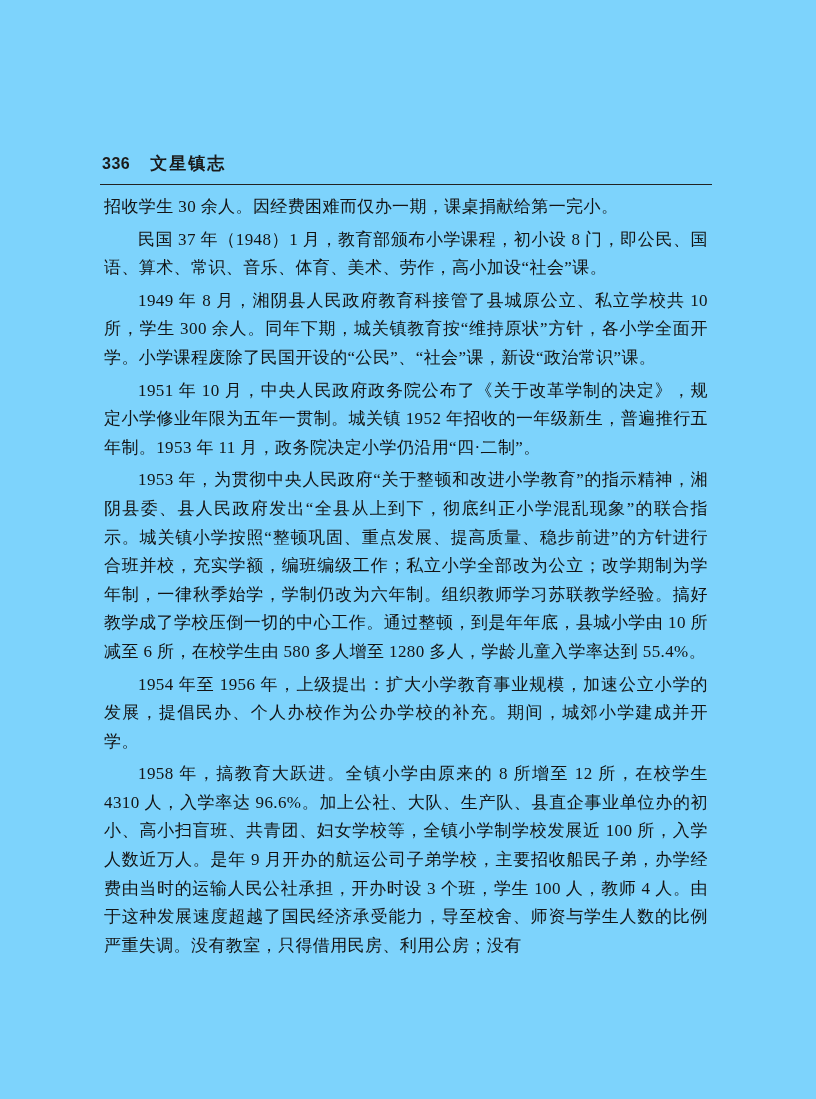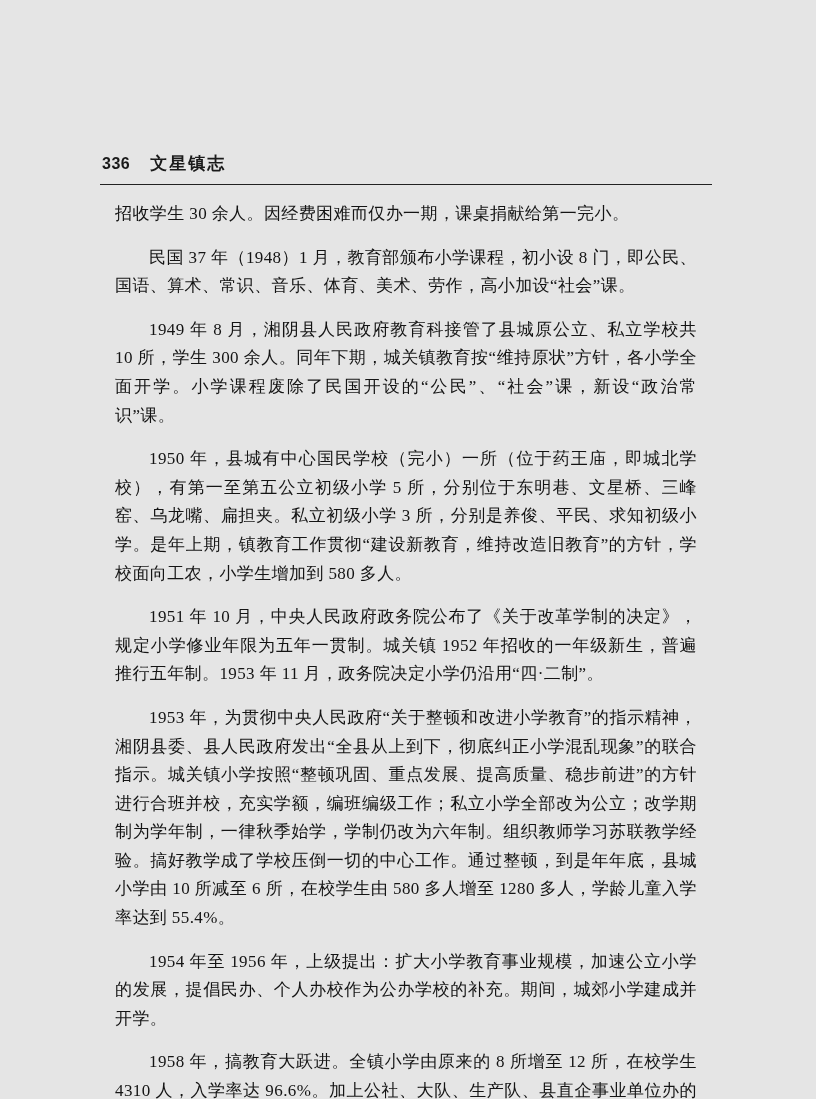--- a/index.html
+++ b/index.html
@@ -4,21 +4,21 @@
 <style>
   html, body {
     margin: 0;
     padding: 0;
     background: #ffffff;
   }
   .page {
     position: relative;
     width: 816px;
     height: 1099px;
-    background: #e5e5e5;
+    background: #7dd3fc;
     box-sizing: border-box;
     padding: 104px 104px 0 100px;
     font-family: "Liberation Serif", "DejaVu Serif", serif;
     color: #141414;
   }
   .page-header {
     display: flex;
     align-items: baseline;
     gap: 20px;
     font-family: "Liberation Sans", "DejaVu Sans", sans-serif;
@@ -43,21 +43,21 @@
     width: 100%;
   }
   .body-text {
     font-size: 17px;
     line-height: 28.6px;
     text-align: justify;
     text-justify: inter-ideograph;
     letter-spacing: 0.4px;
   }
   .body-text p {
-    margin: 15px;
+    margin: 4px;
     text-indent: 2em;
   }
   .body-text p.no-indent {
     text-indent: 0;
   }
 </style>
 </head>
 <body>
 
 <div class="page">
@@ -66,20 +66,19 @@
     <span class="page-number">336</span>
     <span class="book-title">文星镇志</span>
   </header>
 
   <hr class="header-rule">
 
   <main class="body-text">
     <p class="no-indent">招收学生 30 余人。因经费困难而仅办一期，课桌捐献给第一完小。</p>
     <p>民国 37 年（1948）1 月，教育部颁布小学课程，初小设 8 门，即公民、国语、算术、常识、音乐、体育、美术、劳作，高小加设“社会”课。</p>
     <p>1949 年 8 月，湘阴县人民政府教育科接管了县城原公立、私立学校共 10 所，学生 300 余人。同年下期，城关镇教育按“维持原状”方针，各小学全面开学。小学课程废除了民国开设的“公民”、“社会”课，新设“政治常识”课。</p>
-    <p>1950 年，县城有中心国民学校（完小）一所（位于药王庙，即城北学校），有第一至第五公立初级小学 5 所，分别位于东明巷、文星桥、三峰窑、乌龙嘴、扁担夹。私立初级小学 3 所，分别是养俊、平民、求知初级小学。是年上期，镇教育工作贯彻“建设新教育，维持改造旧教育”的方针，学校面向工农，小学生增加到 580 多人。</p>
     <p>1951 年 10 月，中央人民政府政务院公布了《关于改革学制的决定》，规定小学修业年限为五年一贯制。城关镇 1952 年招收的一年级新生，普遍推行五年制。1953 年 11 月，政务院决定小学仍沿用“四·二制”。</p>
     <p>1953 年，为贯彻中央人民政府“关于整顿和改进小学教育”的指示精神，湘阴县委、县人民政府发出“全县从上到下，彻底纠正小学混乱现象”的联合指示。城关镇小学按照“整顿巩固、重点发展、提高质量、稳步前进”的方针进行合班并校，充实学额，编班编级工作；私立小学全部改为公立；改学期制为学年制，一律秋季始学，学制仍改为六年制。组织教师学习苏联教学经验。搞好教学成了学校压倒一切的中心工作。通过整顿，到是年年底，县城小学由 10 所减至 6 所，在校学生由 580 多人增至 1280 多人，学龄儿童入学率达到 55.4%。</p>
     <p>1954 年至 1956 年，上级提出：扩大小学教育事业规模，加速公立小学的发展，提倡民办、个人办校作为公办学校的补充。期间，城郊小学建成并开学。</p>
     <p>1958 年，搞教育大跃进。全镇小学由原来的 8 所增至 12 所，在校学生 4310 人，入学率达 96.6%。加上公社、大队、生产队、县直企事业单位办的初小、高小扫盲班、共青团、妇女学校等，全镇小学制学校发展近 100 所，入学人数近万人。是年 9 月开办的航运公司子弟学校，主要招收船民子弟，办学经费由当时的运输人民公社承担，开办时设 3 个班，学生 100 人，教师 4 人。由于这种发展速度超越了国民经济承受能力，导至校舍、师资与学生人数的比例严重失调。没有教室，只得借用民房、利用公房；没有</p>
   </main>
 
 </div>
 
 </body></html>

